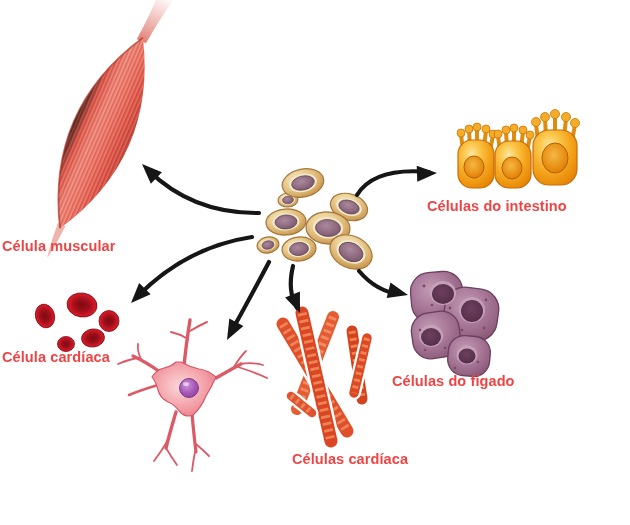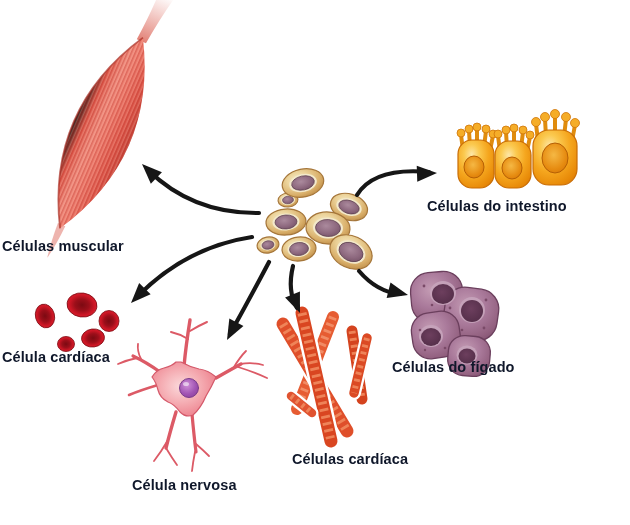--- a/index.html
+++ b/index.html
@@ -1,19 +1,19 @@
 <!DOCTYPE html>
 <html><head>
 <meta charset="utf-8">
 <style>
   html,body{margin:0;padding:0;}
   body{width:630px;height:525px;background:#ffffff;font-family:"Liberation Sans",sans-serif;overflow:hidden;}
   .stage{position:relative;width:630px;height:525px;background:#ffffff;}
   .stage svg{position:absolute;left:0;top:0;}
-  .lbl{position:absolute;font-size:14.5px;font-weight:700;color:#0f172a;white-space:nowrap;letter-spacing:.1px;line-height:18px;}
+  .lbl{position:absolute;font-size:14.5px;font-weight:700;color:#ef4444;white-space:nowrap;letter-spacing:.1px;line-height:18px;}
 </style>
 </head>
 <body>
 
 <div class="stage">
 
 <svg width="630" height="525" viewBox="0 0 630 525" xmlns="http://www.w3.org/2000/svg">
   <defs>
     <linearGradient id="gMus" x1="0" y1="0" x2="0" y2="1">
       <stop offset="0" stop-color="#bd3a2f"></stop>
@@ -316,19 +316,18 @@
       <path d="M 293,266 Q 287,291 297,308"></path>
       <polygon points="0,0 -20,8 -20,-8" fill="#161616" stroke="none" transform="translate(300,313) rotate(68)"></polygon>
     </g>
     <g>
       <path d="M 359,271 Q 377,292 400,294"></path>
       <polygon points="0,0 -20,8 -20,-8" fill="#161616" stroke="none" transform="translate(408,295) rotate(14)"></polygon>
     </g>
   </g>
 </svg>
 
-  <div class="lbl" style="left:2px;top:237px">Células muscular</div>
+  <div class="lbl" style="left:2px;top:237px">Célula muscular</div>
   <div class="lbl" style="left:427px;top:197px">Células do intestino</div>
   <div class="lbl" style="left:2px;top:348px">Célula cardíaca</div>
-  <div class="lbl" style="left:132px;top:476px">Célula nervosa</div>
   <div class="lbl" style="left:292px;top:450px">Células cardíaca</div>
-  <div class="lbl" style="left:392px;top:358px">Células do fígado</div>
+  <div class="lbl" style="left:392px;top:372px">Células do fígado</div>
 </div>
 
 </body></html>

